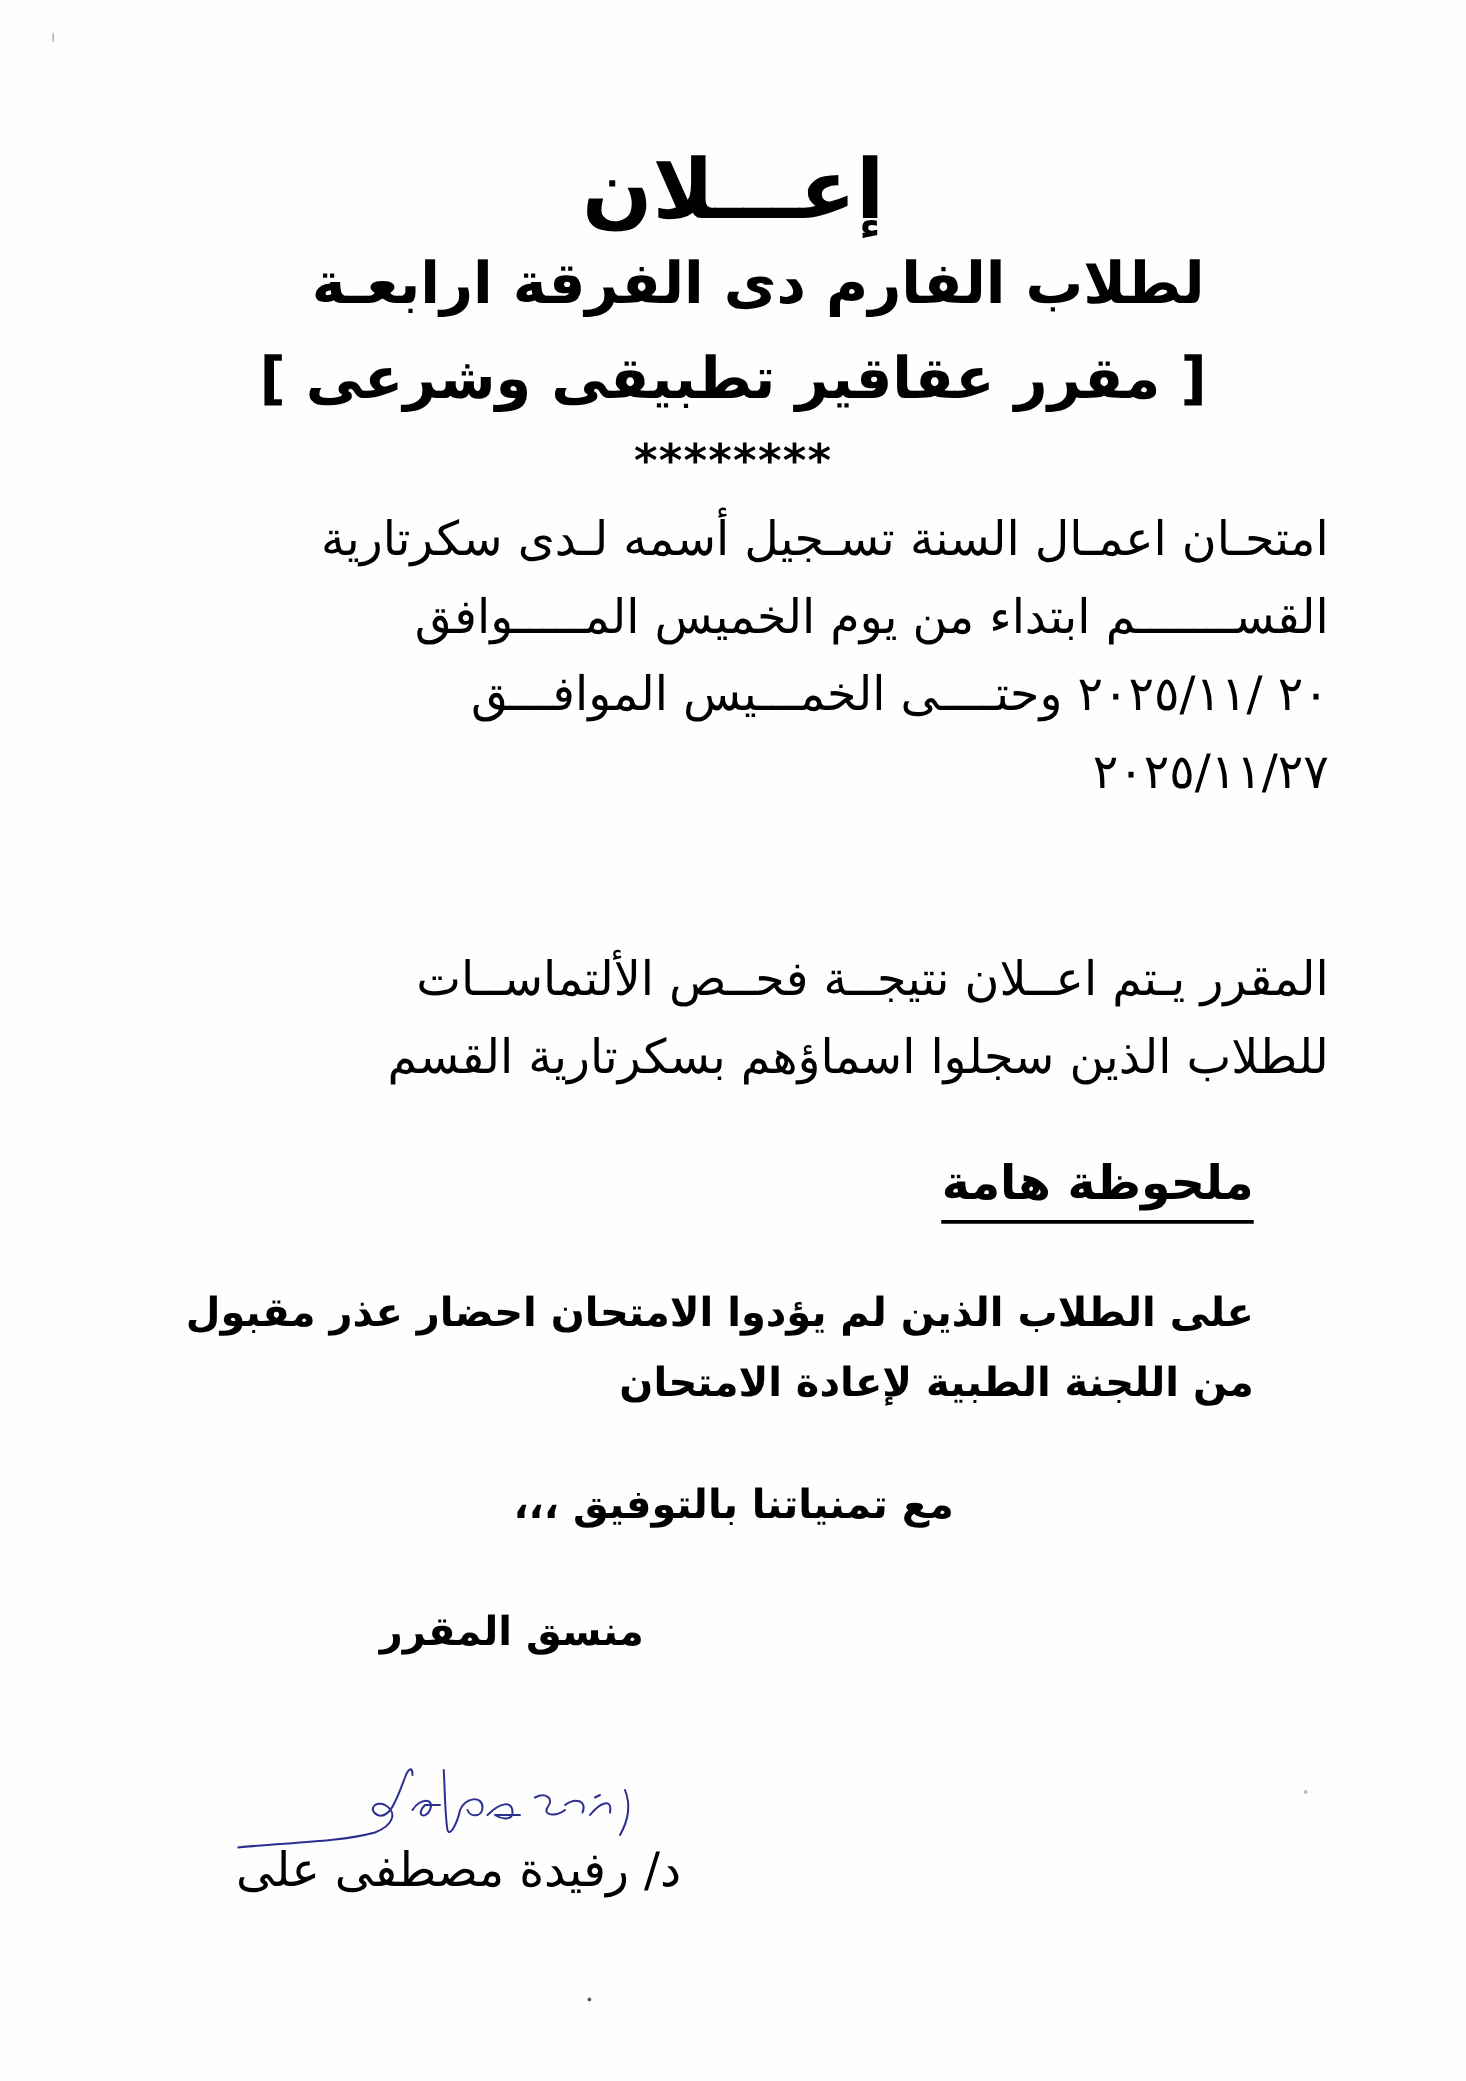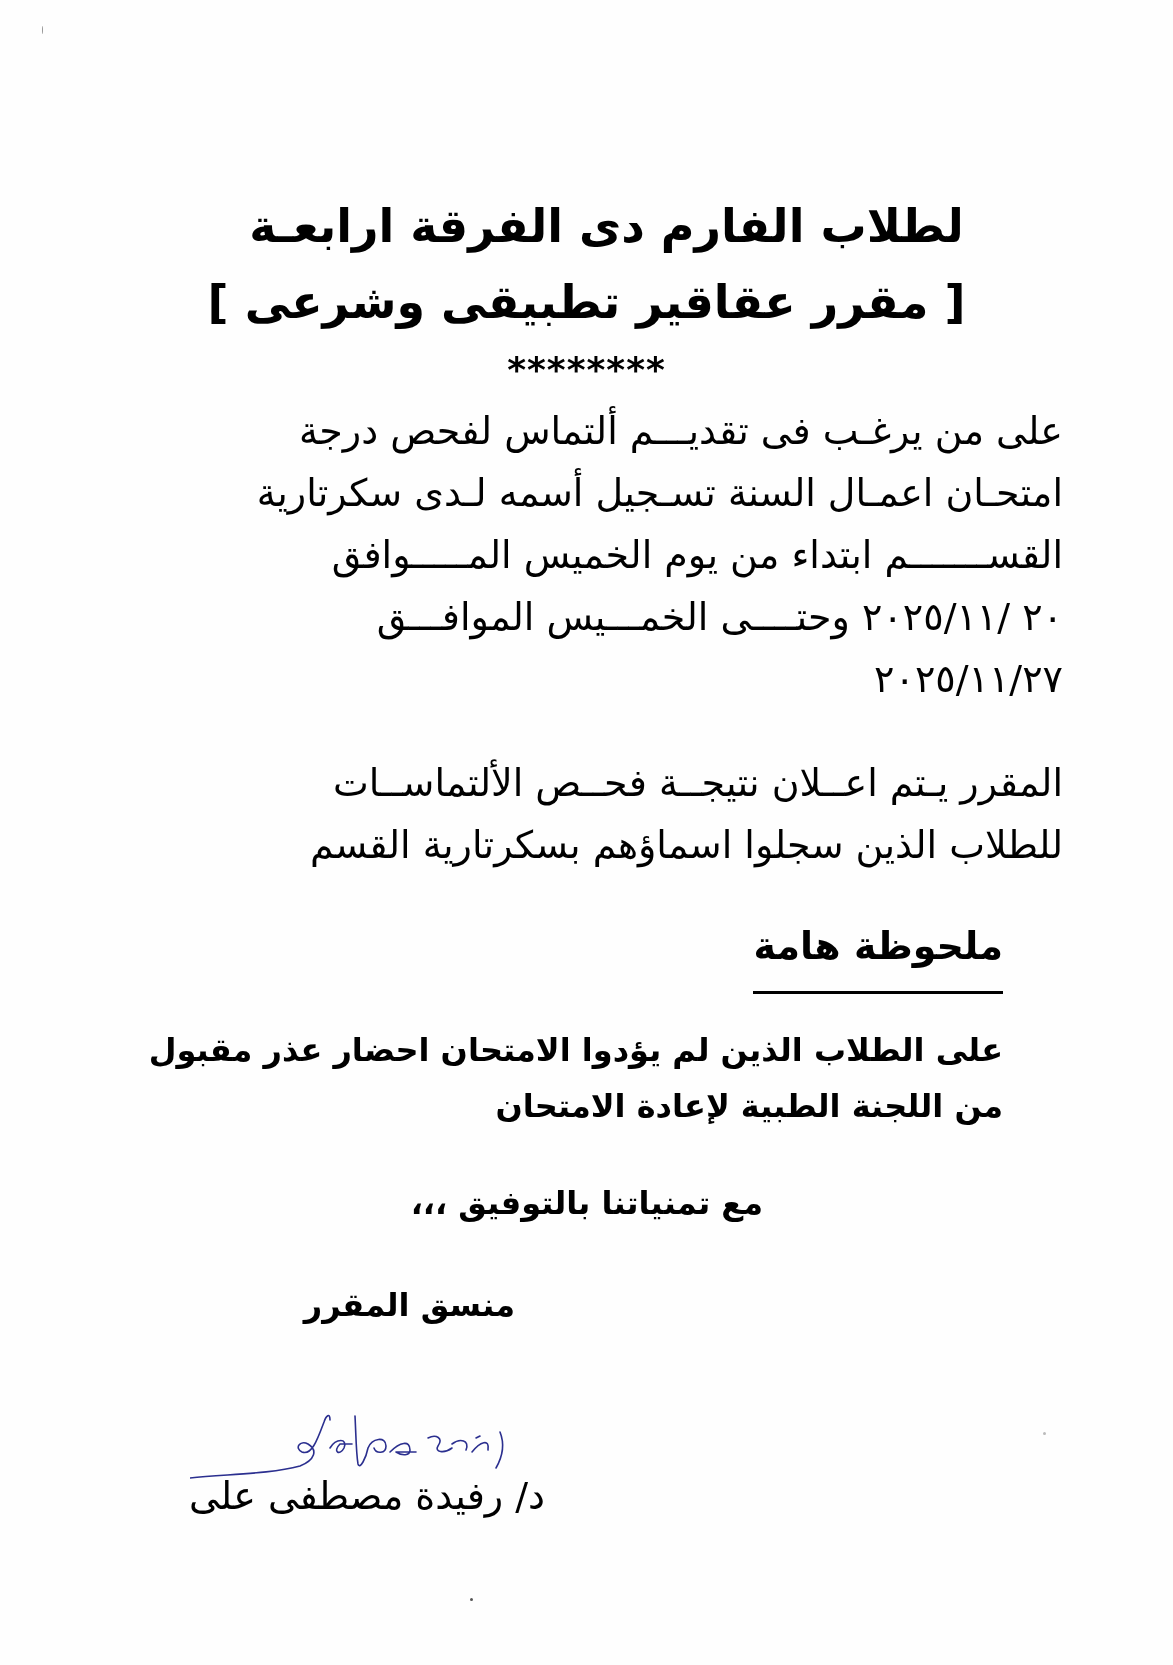--- a/index.html
+++ b/index.html
@@ -70,21 +70,21 @@
     .para-1 { top: 400px; }
     .para-2 { top: 752px; }
     .note-heading {
       position: absolute;
       right: 170px;
       top: 918px;
       font-size: 38px;
       font-weight: bold;
       line-height: 56px;
       border-bottom: 3px solid #000;
-      padding-bottom: 17px;
+      padding-bottom: 2px;
     }
     .note-body {
       position: absolute;
       right: 170px;
       top: 1022px;
       width: 840px;
       font-size: 32px;
       font-weight: bold;
       line-height: 56px;
     }
@@ -132,26 +132,26 @@
       width: 3px; height: 3px;
       background: #555;
       border-radius: 50%;
     }
   </style>
 </head>
 <body>
 
 <div class="page">
 
+  <div class="center-line title">إعـــلان</div>
   <div class="center-line subtitle-1">لطلاب الفارم دى الفرقة ارابعـة</div>
   <div class="center-line subtitle-2">[ مقرر عقاقير تطبيقى وشرعى ]</div>
   <div class="center-line stars">********</div>
 
   <div class="para para-1">
-    <span class="ln">على من يرغـب فى تقديـــم ألتماس لفحص درجة</span>
     <span class="ln">امتحـان اعمـال السنة تسـجيل أسمه لـدى سكرتارية</span>
     <span class="ln">القســـــــم ابتداء من يوم الخميس المـــــوافق</span>
     <span class="ln">٢٠ /٢٠٢٥/١١ وحتــــى الخمـــيس الموافـــق</span>
     <span class="ln">٢٠٢٥/١١/٢٧</span>
   </div>
 
   <div class="para para-2">
     <span class="ln">المقرر يـتم اعــلان نتيجــة فحــص الألتماســات</span>
     <span class="ln">للطلاب الذين سجلوا اسماؤهم بسكرتارية القسم</span>
   </div>

